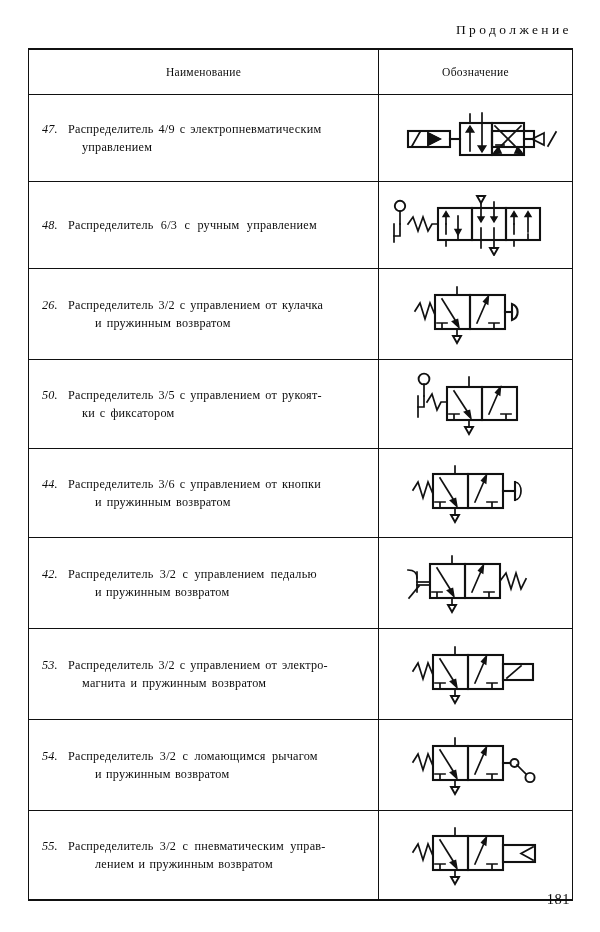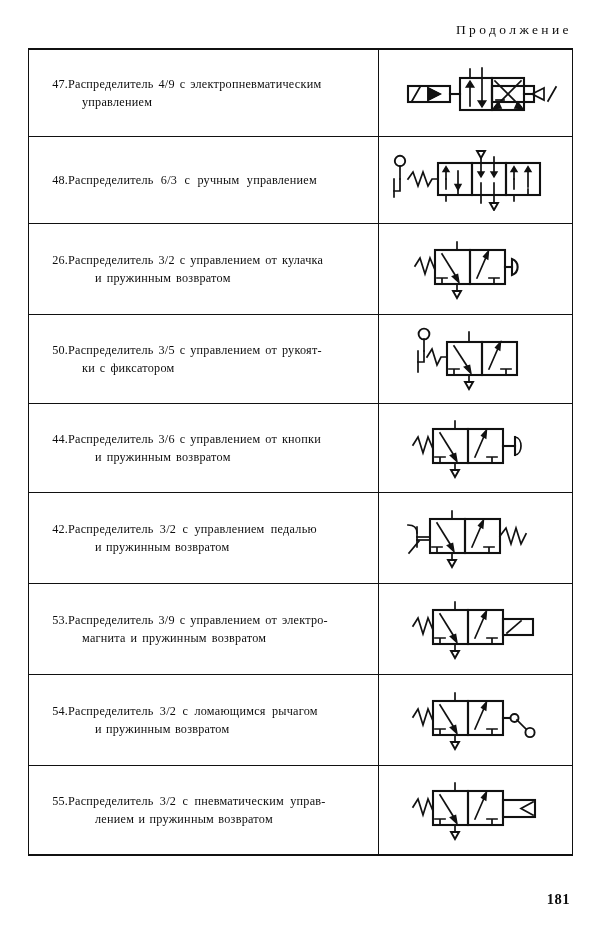--- a/index.html
+++ b/index.html
@@ -84,22 +84,23 @@
   }
 
   .item {
     display: flex;
     align-items: flex-start;
     padding-left: 13px;
   }
   .item-num {
     flex: 0 0 auto;
     width: 26px;
-    text-align: right;
+    text-align: left;
     letter-spacing: 0.2px;
+    font-style: italic;
   }
   .item-text {
     flex: 1 1 auto;
     text-align: left;
     letter-spacing: 0.25px;
     word-spacing: 1.6px;
   }
   .item-text .l2 { display: block; padding-left: 14px; }
   .item-text .l2.tight { padding-left: 8px; margin-left: 19px; }
 
@@ -125,38 +126,42 @@
   }
   .filled { fill: #111; stroke: #111; stroke-width: 1.4; }
   .hollow { fill: #ffffff; stroke: #111; stroke-width: 1.9; }
 
   
   .page-num {
     position: absolute;
     right: 30px;
     bottom: 24px;
     font-size: 14.5px;
-    font-weight: bold;
+    font-weight: normal;
     letter-spacing: 0.5px;
   }
 </style>
 </head>
 <body>
 
 <div class="page">
 
   <div class="continuation">Продолжение</div>
 
   <table class="tbl">
     <colgroup>
       <col class="col-name">
       <col class="col-sym">
     </colgroup>
 
     <tbody>
+        <tr class="hdr-row">
+      <th>Наименование</th>
+      <th class="col-sym">Обозначение</th>
+    </tr>
 
     <tr class="data-row">
       <td class="cell-name" style="height:86px">
         <div class="item">
           <span class="item-num">47.</span>
           <span class="item-text">
             <span>Распределитель 4/9 с электропневматическим</span>
             <span class="l2">управлением</span>
           </span>
         </div>
@@ -402,21 +407,21 @@
           </svg>
         </div>
       </td>
     </tr>
 
     <tr class="data-row">
       <td class="cell-name" style="height:90px">
         <div class="item">
           <span class="item-num">53.</span>
           <span class="item-text">
-            <span>Распределитель 3/9 с управлением от электро-</span>
+            <span>Распределитель 3/2 с управлением от электро-</span>
             <span class="l2">магнита и пружинным возвратом</span>
           </span>
         </div>
       </td>
       <td class="cell-sym">
         <div class="symbol-wrap">
           <svg width="134" height="62" viewBox="0 0 134 62">
             <path class="stroke-thin" d="M4 28 L9 20 L14 36 L19 20 L24 32"></path>
             <rect class="stroke" x="24" y="12" width="35" height="34"></rect>
             <rect class="stroke" x="59" y="12" width="35" height="34"></rect>

